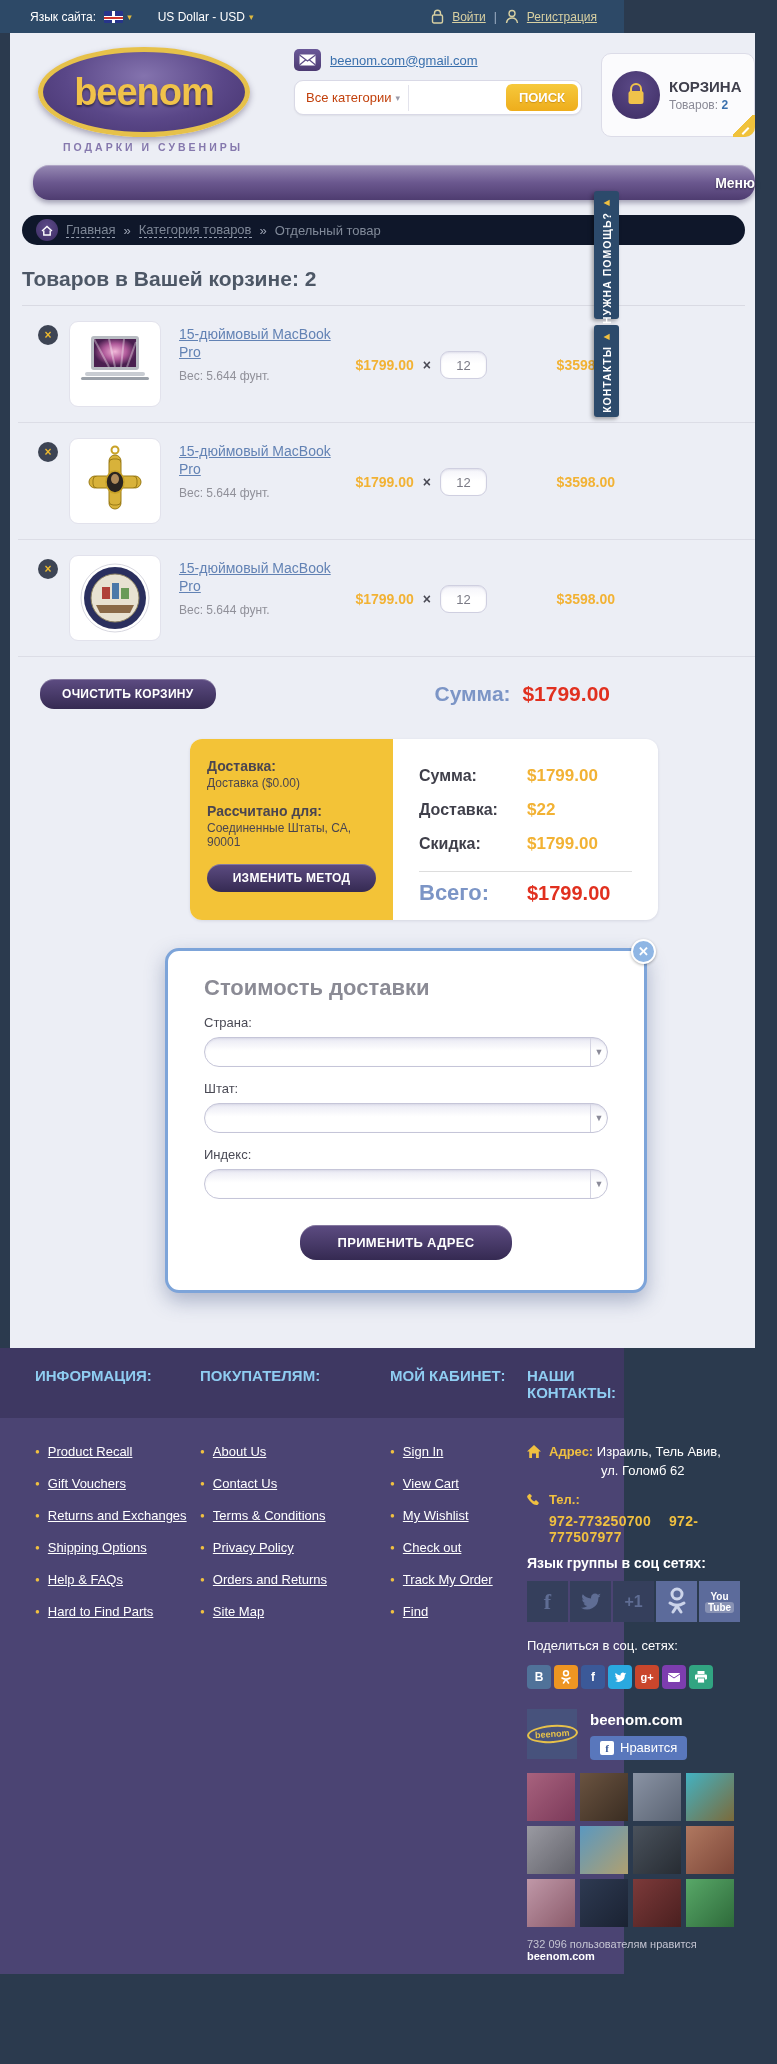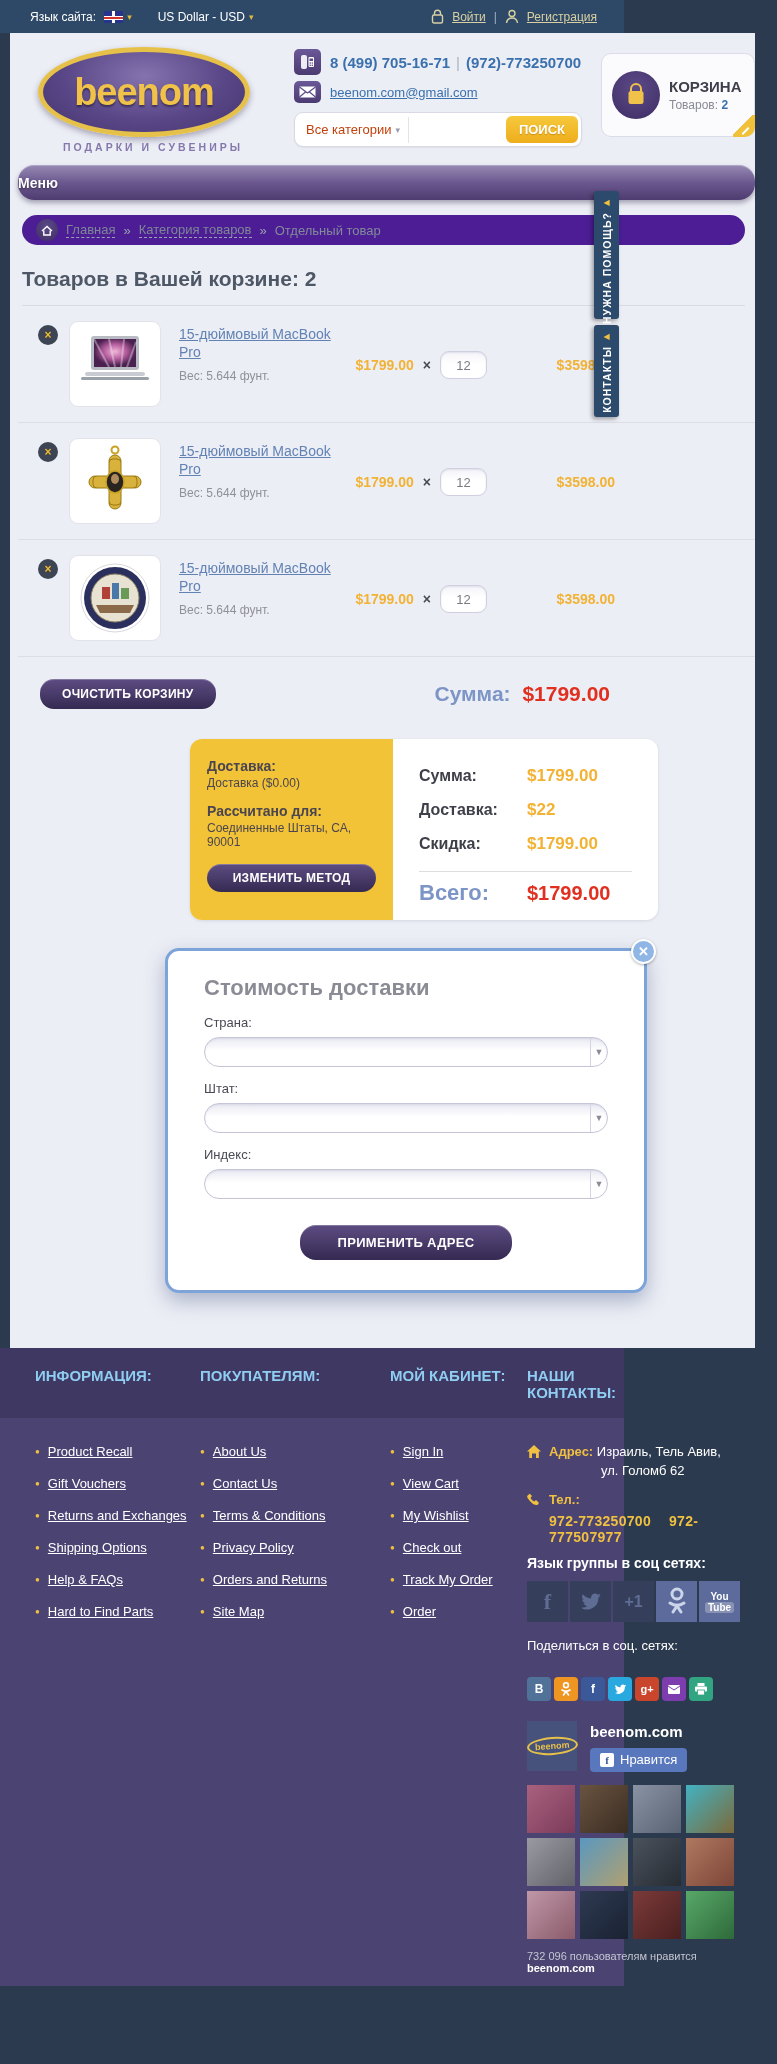--- a/index.html
+++ b/index.html
@@ -45,24 +45,24 @@
   .search-btn { background:linear-gradient(#f6c93c,#eead1c); border:none; border-radius:6px; color:#fff; font-weight:bold; font-size:13px; padding:6px 13px; cursor:pointer; text-shadow:0 1px 1px rgba(150,90,0,.4); }
 
   .cart-box { width:154px; margin-left:8px; background:#fbfbfd; border:1px solid #dcdce8; border-radius:10px; padding:14px 10px; display:flex; align-items:center; gap:9px; position:relative; height:84px; align-self:flex-start; margin-top:8px; cursor:pointer; }
   .cart-circle { width:48px; height:48px; border-radius:50%; background:radial-gradient(circle at 50% 35%, #5c4a88, #3d2d63); display:flex; align-items:center; justify-content:center; flex:none; }
   .cart-title { color:#3f3f4c; font-weight:bold; font-size:15px; }
   .cart-count { color:#8a8a96; font-size:12px; margin-top:3px; }
   .cart-count b { color:#3a70ad; }
   .cart-fold { position:absolute; right:-1px; bottom:-1px; width:22px; height:22px; background:linear-gradient(315deg,#f0c23c 55%,transparent 55%); border-bottom-right-radius:10px; }
   .cart-fold:before { content:""; position:absolute; right:5px; bottom:5px; width:9px; height:2px; background:#fff; transform:rotate(-45deg); }
 
-  .menubar { margin:8px 0 0 8px; height:35px; border-radius:16px; background:linear-gradient(#978ab4 0%, #6b588f 50%, #4e3c70 100%); box-shadow:0 3px 5px rgba(30,20,60,.35), inset 0 1px 0 rgba(255,255,255,.25); display:flex; align-items:center; justify-content:flex-start; cursor:pointer; }
+  .menubar { margin:8px 0 0 23px; height:35px; border-radius:16px; background:linear-gradient(#978ab4 0%, #6b588f 50%, #4e3c70 100%); box-shadow:0 3px 5px rgba(30,20,60,.35), inset 0 1px 0 rgba(255,255,255,.25); display:flex; align-items:center; justify-content:flex-end; cursor:pointer; }
   .menubar span { color:#fff; font-weight:bold; font-size:14px; text-shadow:0 1px 2px rgba(0,0,0,.5); }
 
-  .breadcrumb { margin:15px 10px 0 12px; background:#4c1d95; border-radius:16px; height:30px; display:flex; align-items:center; padding:0 14px; font-size:13px; color:#828b9a; gap:8px; }
+  .breadcrumb { margin:15px 10px 0 12px; background:#0f172a; border-radius:16px; height:30px; display:flex; align-items:center; padding:0 14px; font-size:13px; color:#828b9a; gap:8px; }
   .bc-home { width:22px; height:22px; border-radius:50%; background:radial-gradient(circle at 50% 35%, #5c4a88, #3d2d63); display:flex; align-items:center; justify-content:center; cursor:pointer; flex:none; }
   .breadcrumb a { color:#7e8796; border-bottom:1px dashed #9aa2b2; text-decoration:none; cursor:pointer; }
   .bc-sep { color:#9aa2b2; }
 
   .page-heading { margin:22px 10px 0 12px; color:#4d5766; font-size:21px; font-weight:bold; padding-bottom:14px; border-bottom:1px solid #d9dae3; }
 
   
   .item-row { display:flex; align-items:flex-start; padding:15px 0 15px 20px; border-bottom:1px solid #dcdde6; margin:0 0 0 8px; }
   .remove-btn { width:20px; height:20px; border-radius:50%; background:#3d4454; color:#edb92e; font-size:12px; font-weight:bold; border:none; display:flex; align-items:center; justify-content:center; cursor:pointer; margin-top:4px; flex:none; }
   .prod-img { width:92px; height:86px; background:#fff; border:1px solid #e2e2ec; border-radius:9px; margin-left:11px; display:flex; align-items:center; justify-content:center; cursor:pointer; flex:none; }
@@ -141,21 +141,21 @@
   .big-social { display:flex; gap:2px; }
   .bsq { width:41px; height:41px; display:flex; align-items:center; justify-content:center; cursor:pointer; }
   .bsq.dark { background:#353f5c; color:#5f6d94; }
   .bsq.lite { background:#5c6b9b; color:#ccd4ea; }
   .bsq .fglyph { font-size:22px; font-weight:bold; font-family:"Liberation Serif", serif; }
   .bsq .plus1 { font-size:16px; font-weight:bold; }
   .yt { display:flex; flex-direction:column; align-items:center; line-height:11px; }
   .yt .t1 { color:#fff; font-weight:bold; font-size:10px; }
   .yt .t2 { color:#fff; font-weight:bold; font-size:10px; background:#8892b4; border-radius:3px; padding:0 3px; }
 
-  .share-title { color:#fff; font-size:13px; margin:16px 0 24px; }
+  .share-title { color:#fff; font-size:13px; margin:16px 0 12px; }
   .share-row { display:flex; gap:3px; }
   .shb { width:24px; height:24px; border-radius:4px; display:flex; align-items:center; justify-content:center; color:#fff; font-weight:bold; font-size:12px; cursor:pointer; }
   .sh-vk { background:#507299; } .sh-ok { background:#ee9522; } .sh-fb { background:#3b5998; }
   .sh-tw { background:#2aa9e0; } .sh-gp { background:#c9462c; font-size:11px; } .sh-ml { background:#7d3daf; } .sh-pr { background:#31a481; }
 
   .fb-widget { display:flex; gap:13px; margin:20px 0 0; align-items:flex-start; }
   .fb-logo { width:50px; height:50px; background:#47527c; display:flex; align-items:center; justify-content:center; }
   .fb-logo .oval { border:2px solid #e6c14a; border-radius:50%; padding:2px 6px; color:#e6c14a; font-size:9px; font-weight:bold; transform:rotate(-4deg); }
   .fb-name { color:#fff; font-weight:bold; font-size:15px; margin:2px 0 8px; }
   .like-btn { background:#5977bc; border:none; border-radius:4px; color:#fff; font-size:13px; padding:4px 10px 5px; display:flex; align-items:center; gap:6px; cursor:pointer; }
@@ -207,34 +207,20 @@
     <div class="content">
 
       <div class="header">
         <div class="logo-block">
           <div class="logo-ellipse">
             <span class="logo-text">beenom</span>
           </div>
           <div class="tagline">ПОДАРКИ И СУВЕНИРЫ</div>
         </div>
         <div class="mid-block">
-          <div class="contact-line">
-            <span class="sq-icon">
-              <svg width="15" height="16" viewBox="0 0 15 16">
-                  <rect x="1" y="1" width="6" height="14" rx="2" fill="#fff" opacity=".9"></rect>
-                  <rect x="8.5" y="3" width="5.5" height="10" rx="1" fill="#fff"></rect>
-                  <rect x="9.5" y="4.5" width="3.5" height="2.5" fill="#5b4a86"></rect>
-                  <circle cx="10.2" cy="9" r=".8" fill="#5b4a86"></circle>
-                  <circle cx="12.3" cy="9" r=".8" fill="#5b4a86"></circle>
-                  <circle cx="10.2" cy="11.2" r=".8" fill="#5b4a86"></circle>
-                  <circle cx="12.3" cy="11.2" r=".8" fill="#5b4a86"></circle>
-                </svg>
-            </span>
-            <span class="phones"><span>8 (499) 705-16-71</span><span class="psep">|</span><span>(972)-773250700</span></span>
-          </div>
           <div class="contact-line">
             <span class="sq-icon" style="height:22px;">
               <svg width="17" height="12" viewBox="0 0 17 12">
                   <rect x=".5" y=".5" width="16" height="11" rx="1" fill="#fff"></rect>
                   <path d="M.5 1l8 6 8-6M.5 11l6-5M16.5 11l-6-5" stroke="#5b4a86" stroke-width="1.2" fill="none"></path>
                 </svg>
             </span>
             <a class="email-link">beenom.com@gmail.com</a>
           </div>
           <div class="searchbar">
@@ -463,21 +449,21 @@
       <li><a>Privacy Policy</a></li>
       <li><a>Orders and Returns</a></li>
       <li><a>Site Map</a></li>
     </ul>
     <ul class="flinks">
       <li><a>Sign In</a></li>
       <li><a>View Cart</a></li>
       <li><a>My Wishlist</a></li>
       <li><a>Check out</a></li>
       <li><a>Track My Order</a></li>
-      <li><a>Order</a></li>
+      <li><a>Find</a></li>
     </ul>
 
     <div class="contacts-col">
       <div class="c-row">
         <span class="c-icon">
           <svg width="14" height="13" viewBox="0 0 14 13">
               <path d="M0 6.5L7 0l7 6.5h-2.2V13H9V8.5H5V13H2.2V6.5z" fill="#f0c040"></path>
             </svg>
         </span>
         <span>

